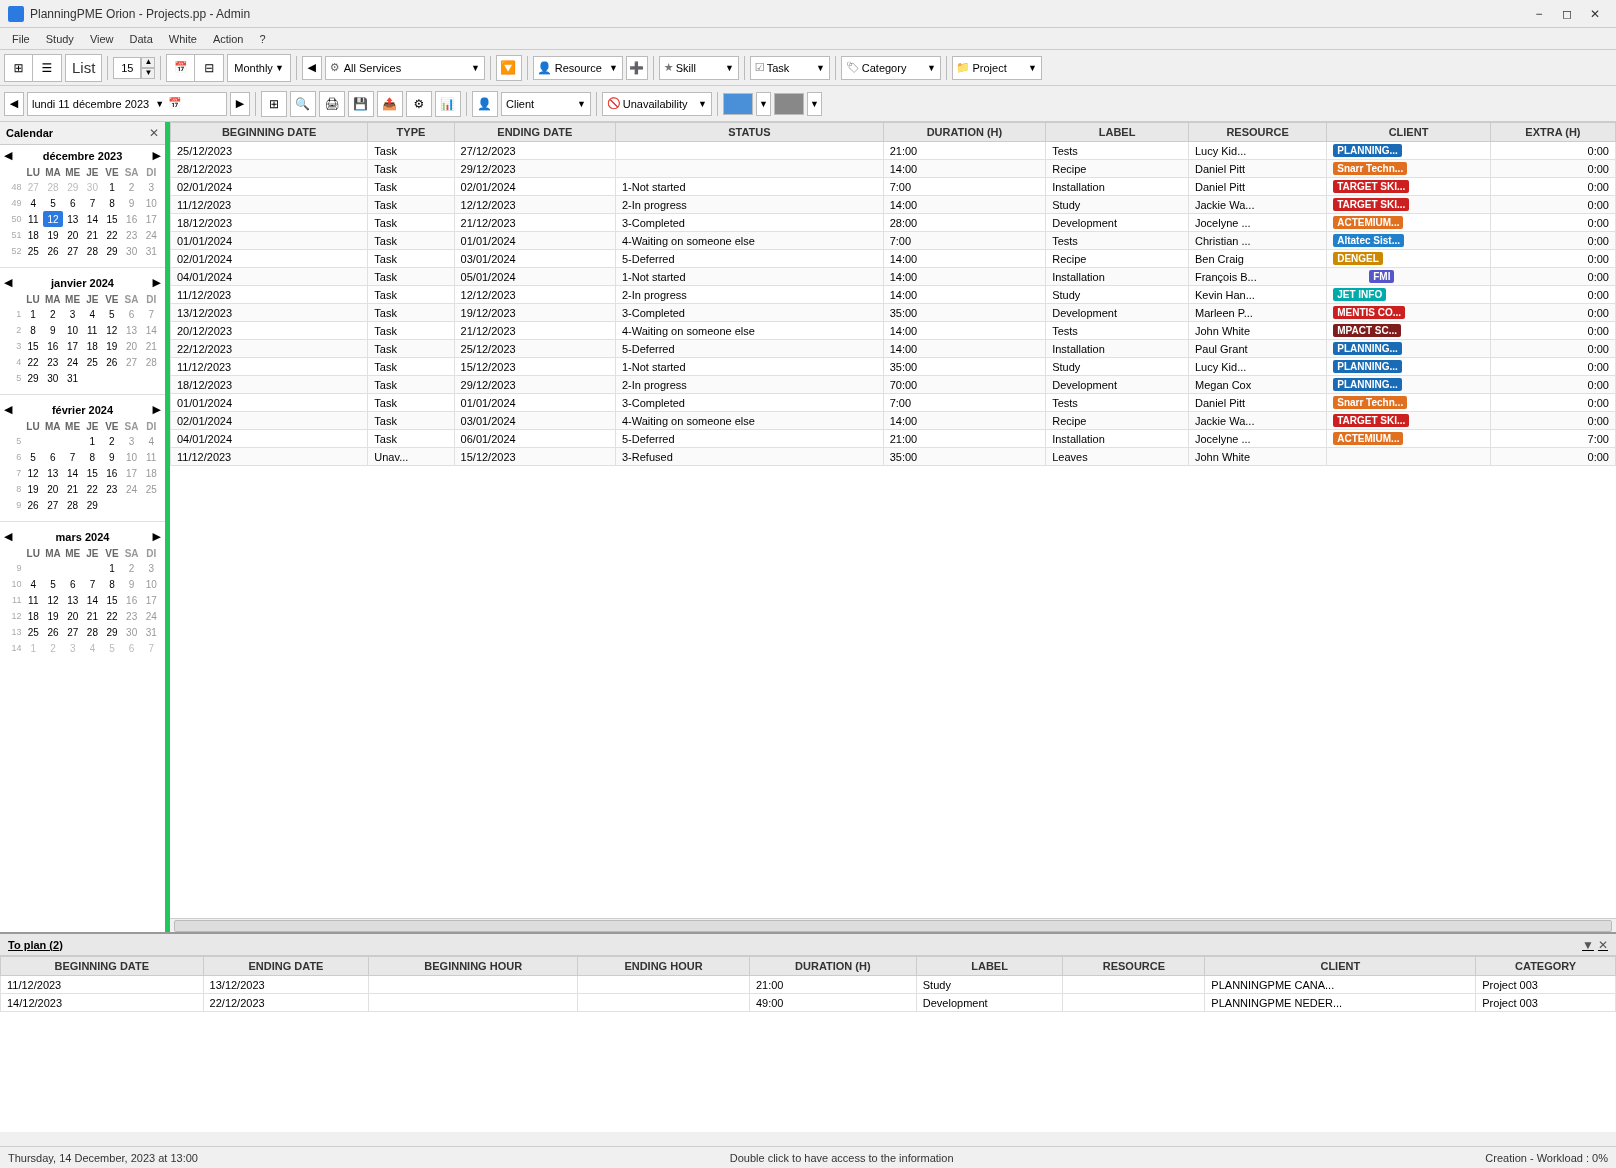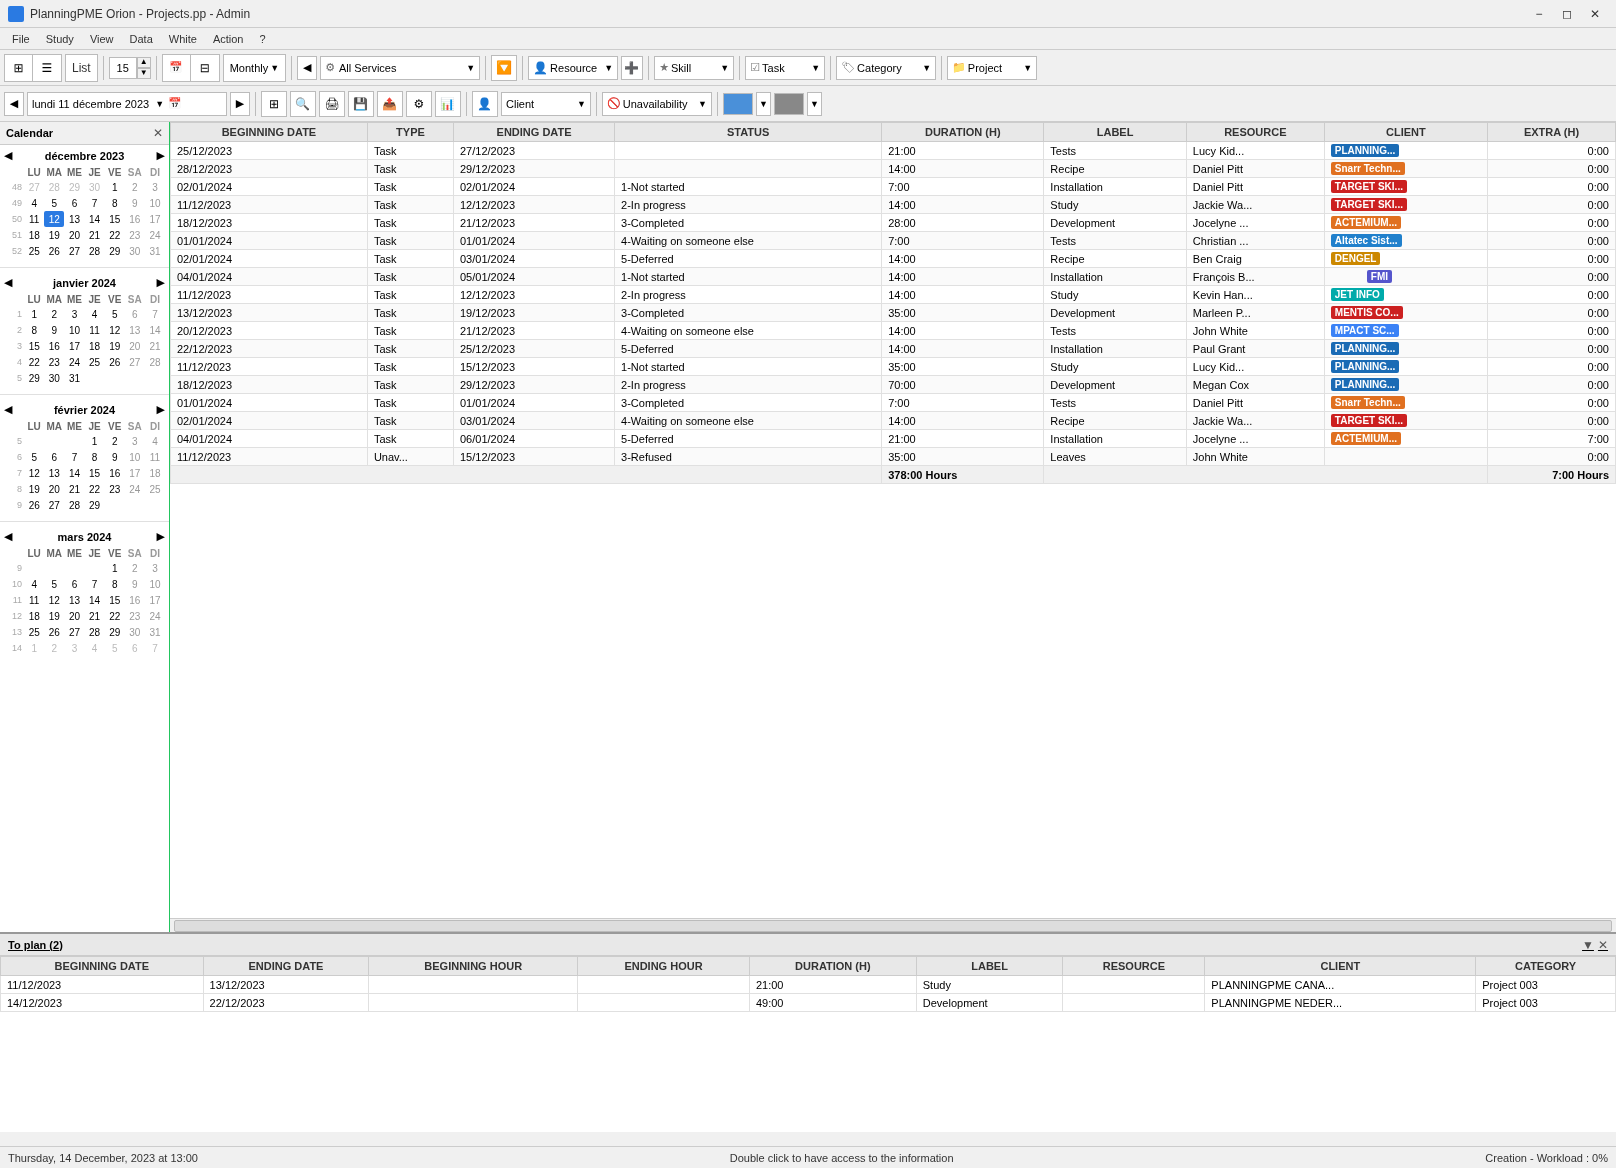--- a/index.html
+++ b/index.html
@@ -105,21 +105,21 @@
   <span class="menu-item">?</span>
 </div>
 
 <div class="toolbar">
 
   <div class="view-group">
     <button title="Grid">⊞</button>
     <button title="List">☰</button>
   </div>
   <div style="display:flex;flex-direction:column;align-items:center;cursor:pointer;border:1px solid #bbb;background:white;padding:2px 6px;height:28px;justify-content:center;">
-    <span style="font-size:12px;color:#333;">List</span>
+    <span style="font-size:15px;color:#333;">List</span>
   </div>
   <div class="tb-separator"></div>
 
   <div class="tb-spinbox">
     <input type="text" value="15" style="width: 28px; height: 22px; border: 1px solid rgb(187, 187, 187); text-align: center; font-size: 11px;">
     <div class="tb-spinbox-btns">
       <button>▲</button>
       <button>▼</button>
     </div>
   </div>
@@ -226,21 +226,21 @@
     <span style="font-size:9px;">▼</span>
   </div>
   <div style="width:30px;height:22px;background:#888;border:1px solid #bbb;cursor:pointer;"></div>
   <div style="display:flex;align-items:center;border:1px solid #bbb;background:white;height:24px;padding:0 2px;gap:1px;cursor:pointer;">
     <span style="font-size:9px;">▼</span>
   </div>
 </div>
 
 <div style="display:flex;height:calc(1168px - 28px - 22px - 36px - 36px - 200px - 22px - 14px);background:#f0f0f0;">
 
-  <div id="left-panel" style="width:170px;background:white;border-right:1px solid #22c55e;flex-shrink:0;overflow-y:auto;">
+  <div id="left-panel" style="width:170px;background:white;border-right:5px solid #22c55e;flex-shrink:0;overflow-y:auto;">
     <div id="calendar-header">
       <h3>Calendar</h3>
       <span class="close-btn">✕</span>
     </div>
     <div id="cal-content">
 
       <div class="mini-cal">
         <div class="mini-cal-header">
           <button>◀</button>
           <span>décembre 2023</span>
@@ -681,21 +681,21 @@
       <td style="text-align:right;">0:00</td>
     </tr>
             <tr>
       <td>20/12/2023</td>
       <td>Task</td>
       <td>21/12/2023</td>
       <td>4-Waiting on someone else</td>
       <td>14:00</td>
       <td>Tests</td>
       <td>John White</td>
-      <td><span class="client-badge" style="background:#3b82f6;">MPACT SC...</span></td>
+      <td><span class="client-badge" style="background:#7f1d1d;">MPACT SC...</span></td>
       <td style="text-align:right;">0:00</td>
     </tr>
             <tr class="alt">
       <td>22/12/2023</td>
       <td>Task</td>
       <td>25/12/2023</td>
       <td>5-Deferred</td>
       <td>14:00</td>
       <td>Installation</td>
       <td>Paul Grant</td>
@@ -761,26 +761,20 @@
       <td>11/12/2023</td>
       <td>Unav...</td>
       <td>15/12/2023</td>
       <td>3-Refused</td>
       <td>35:00</td>
       <td>Leaves</td>
       <td>John White</td>
       <td></td>
       <td style="text-align:right;">0:00</td>
     </tr>
-            <tr class="summary-row">
-    <td colspan="4"></td>
-    <td style="font-weight:bold;">378:00 Hours</td>
-    <td colspan="3"></td>
-    <td style="font-weight:bold;text-align:right;">7:00 Hours</td>
-  </tr>
           </tbody>
       </table>
     </div>
 
     <div class="scrollbar-area">
       <div class="h-scrollbar"></div>
     </div>
   </div>
 </div>
 

